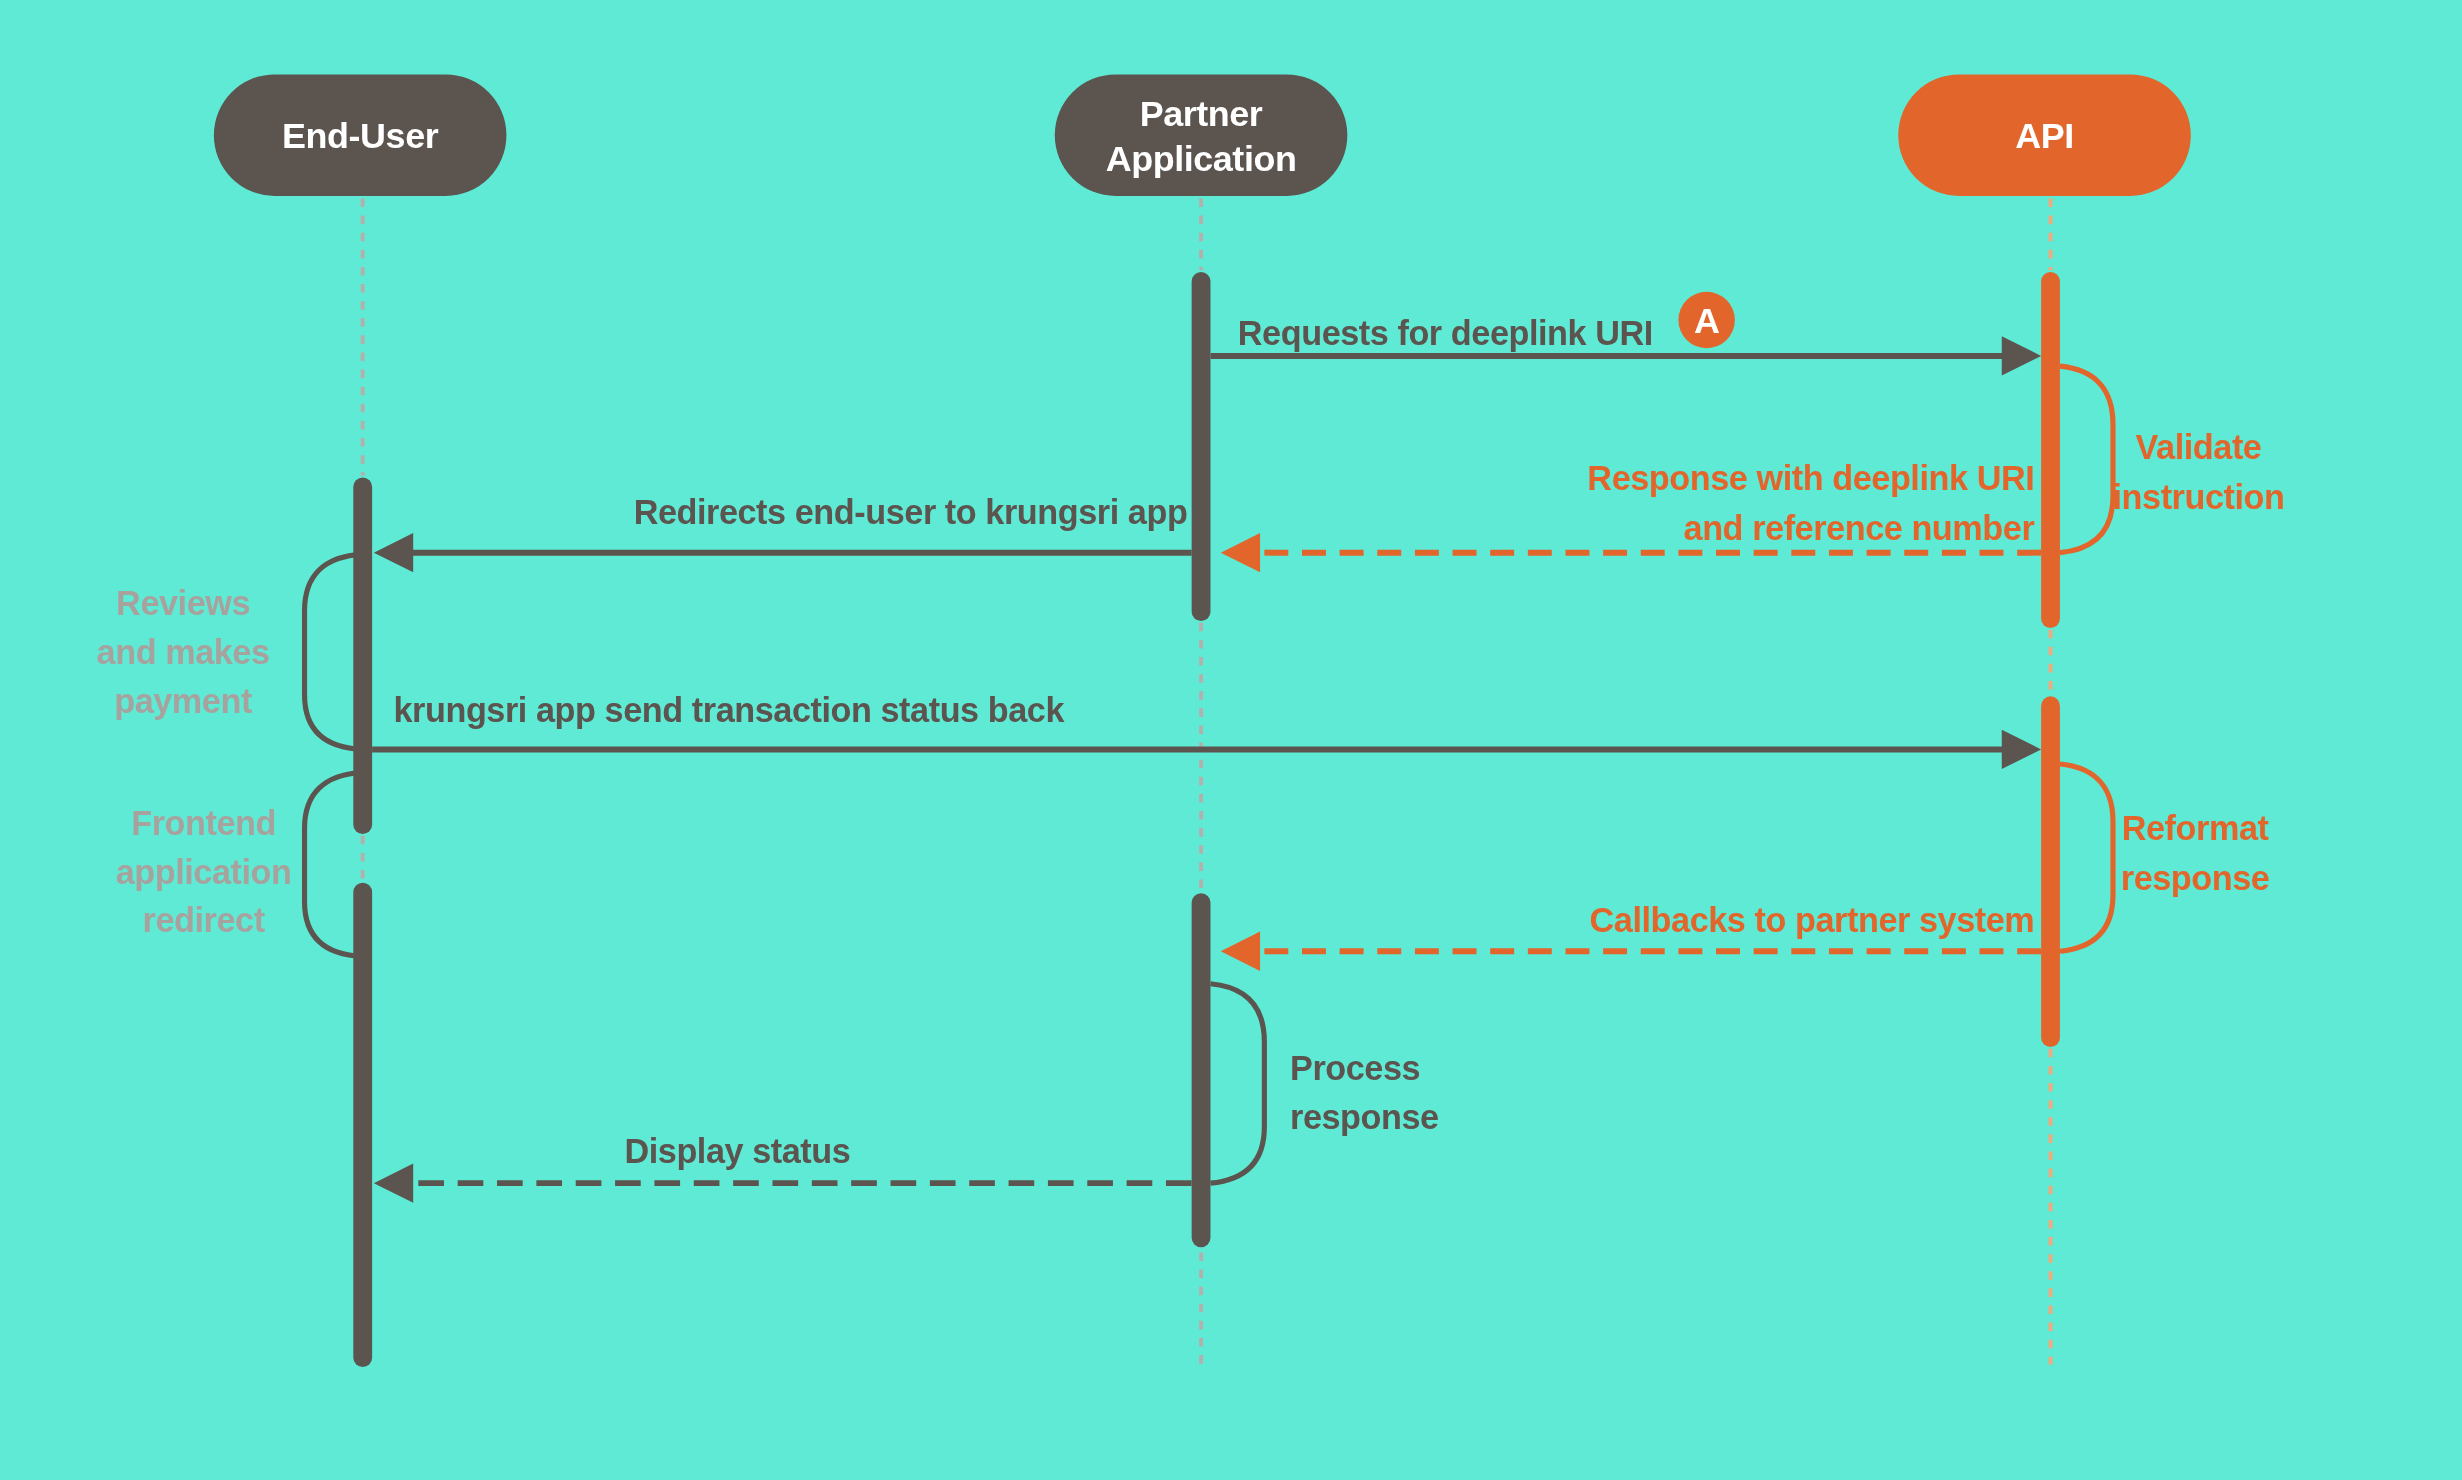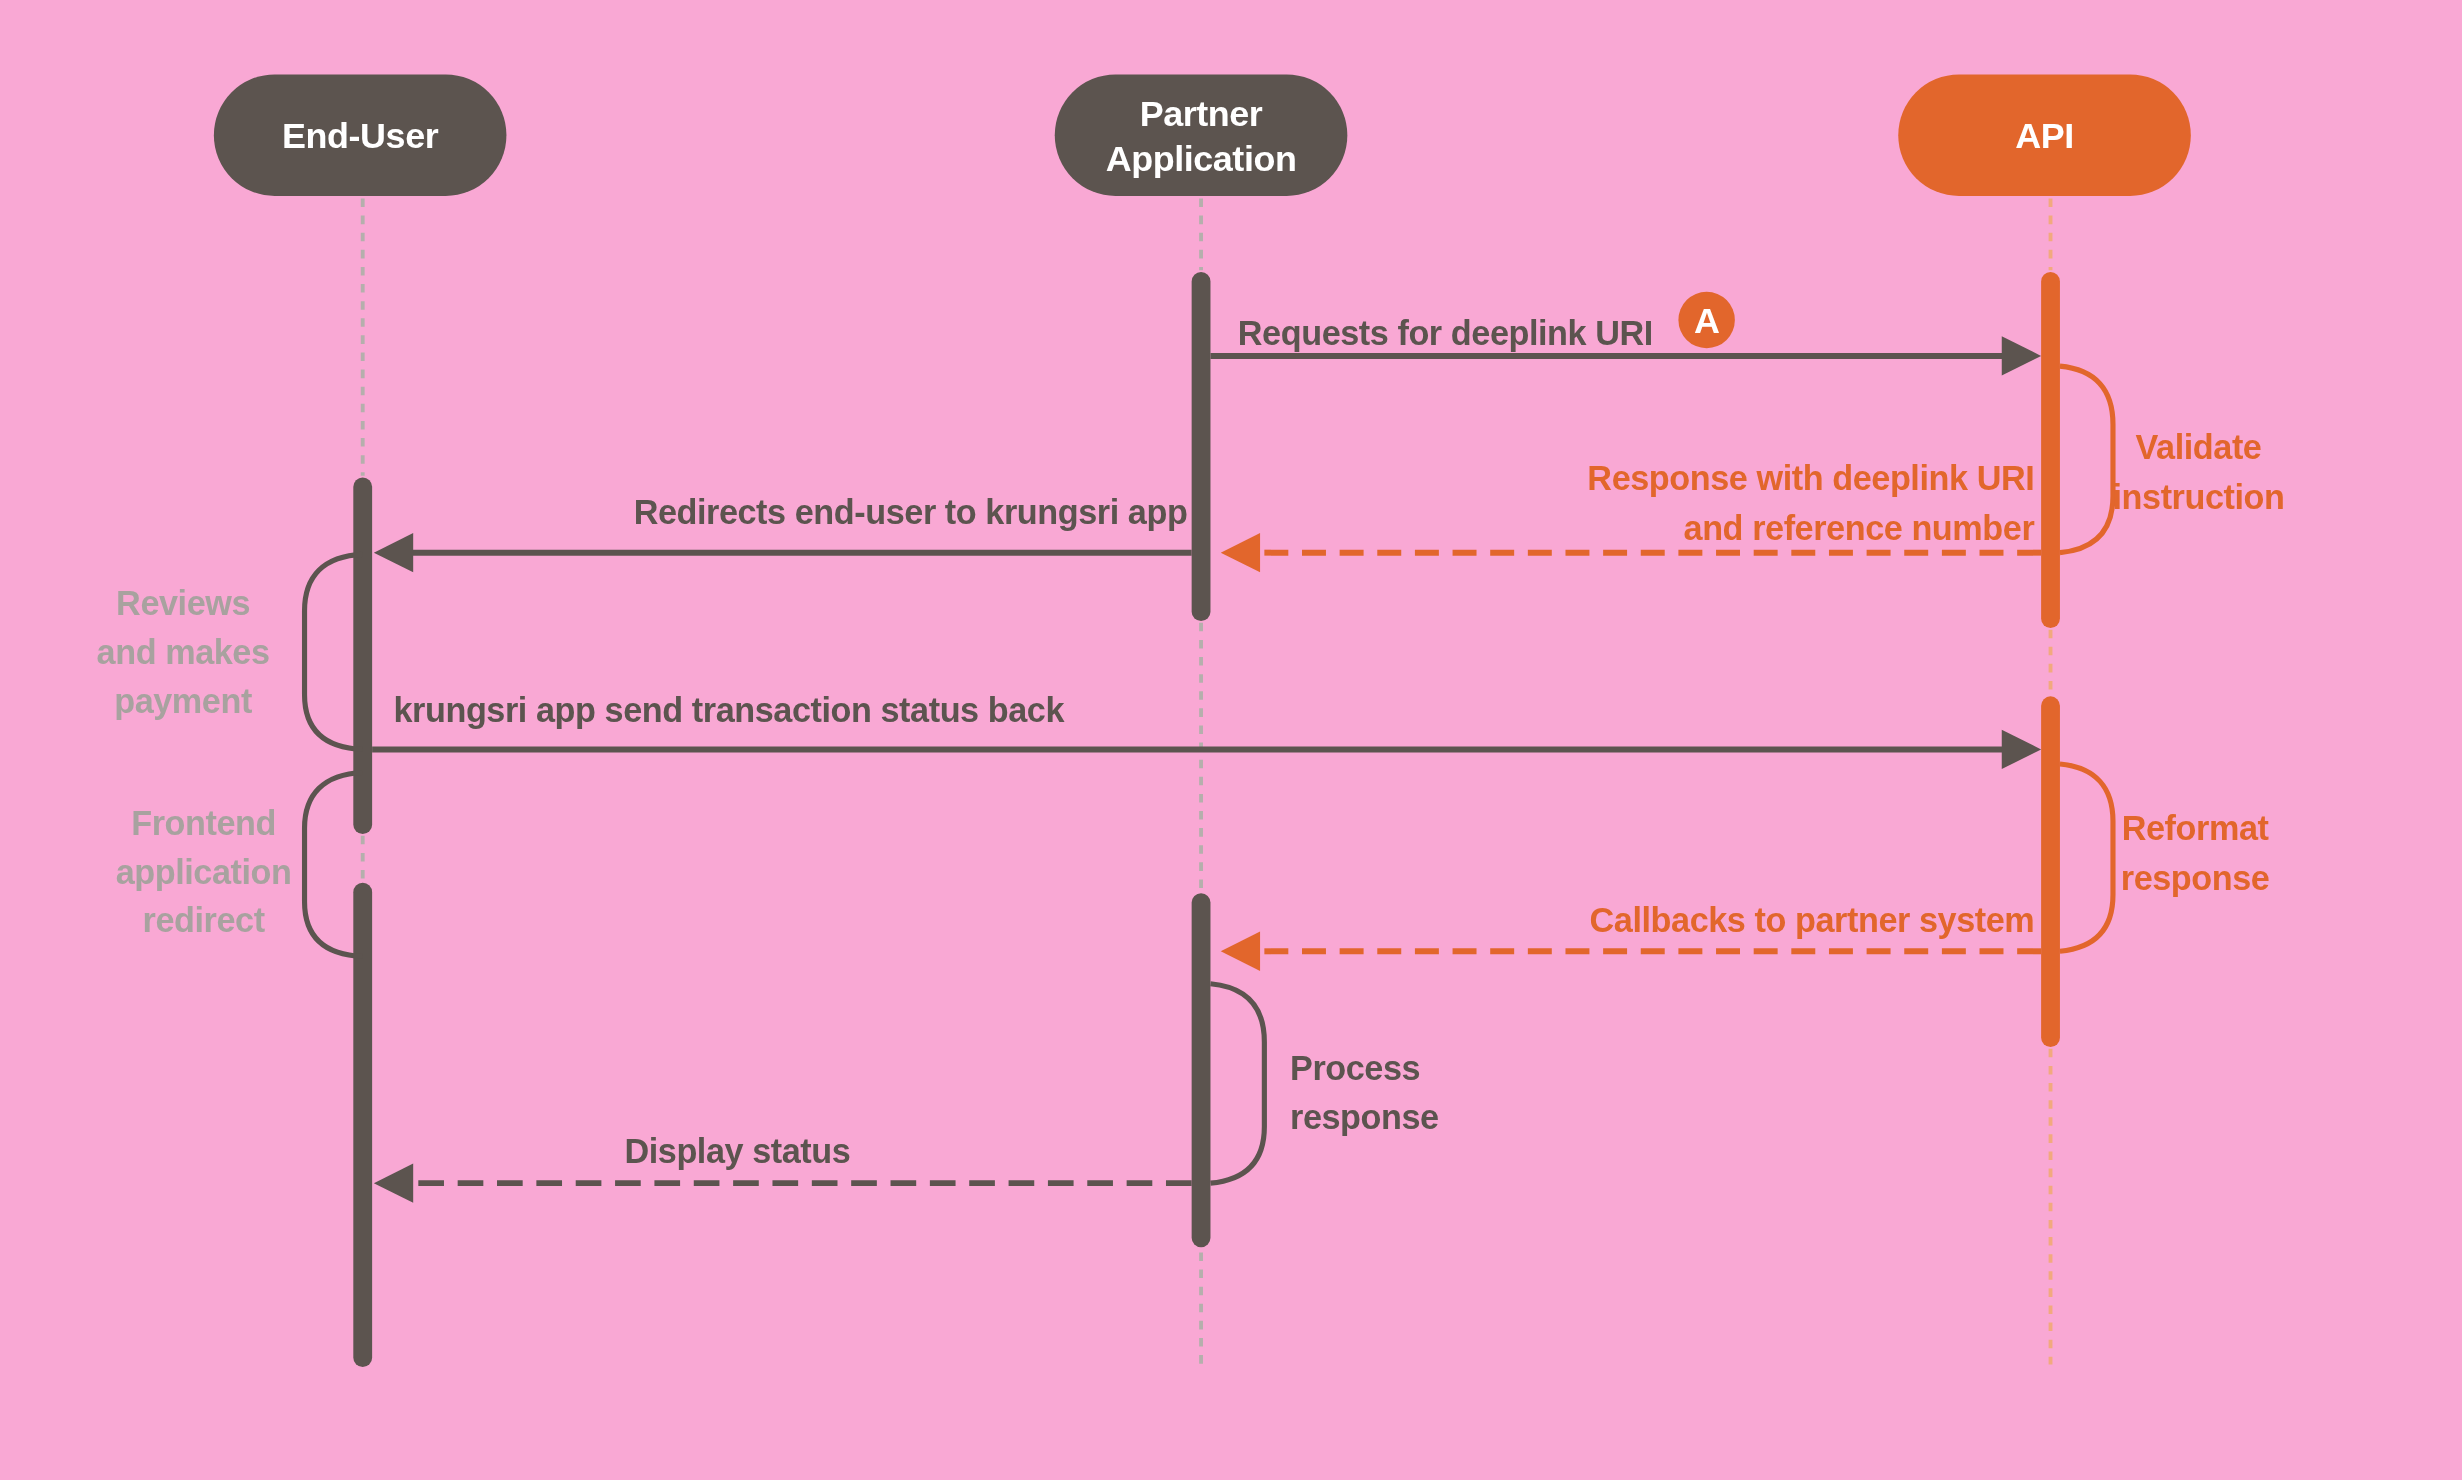--- a/index.html
+++ b/index.html
@@ -1,16 +1,16 @@
 <!DOCTYPE html>
 <html style="font-size:13.7px"><head>
 <meta charset="utf-8">
 <style>
   html,body{margin:0;padding:0;background:#ffffff;}
-  .stage{position:relative;width:2462px;height:1480px;background:#f9a8d4;overflow:hidden;}
+  .stage{position:relative;width:2462px;height:1480px;background:#5eead4;overflow:hidden;}
   svg{display:block;}
   text{
     font-family:"Liberation Sans","DejaVu Sans",sans-serif;
     font-weight:700;
     font-size:40px;
     letter-spacing:-0.5px;
   }
   .pill-label{font-size:42px;fill:#ffffff;}
   .badge-label{font-size:42px;fill:#ffffff;}
   .t-dark{fill:#5C544F;}

